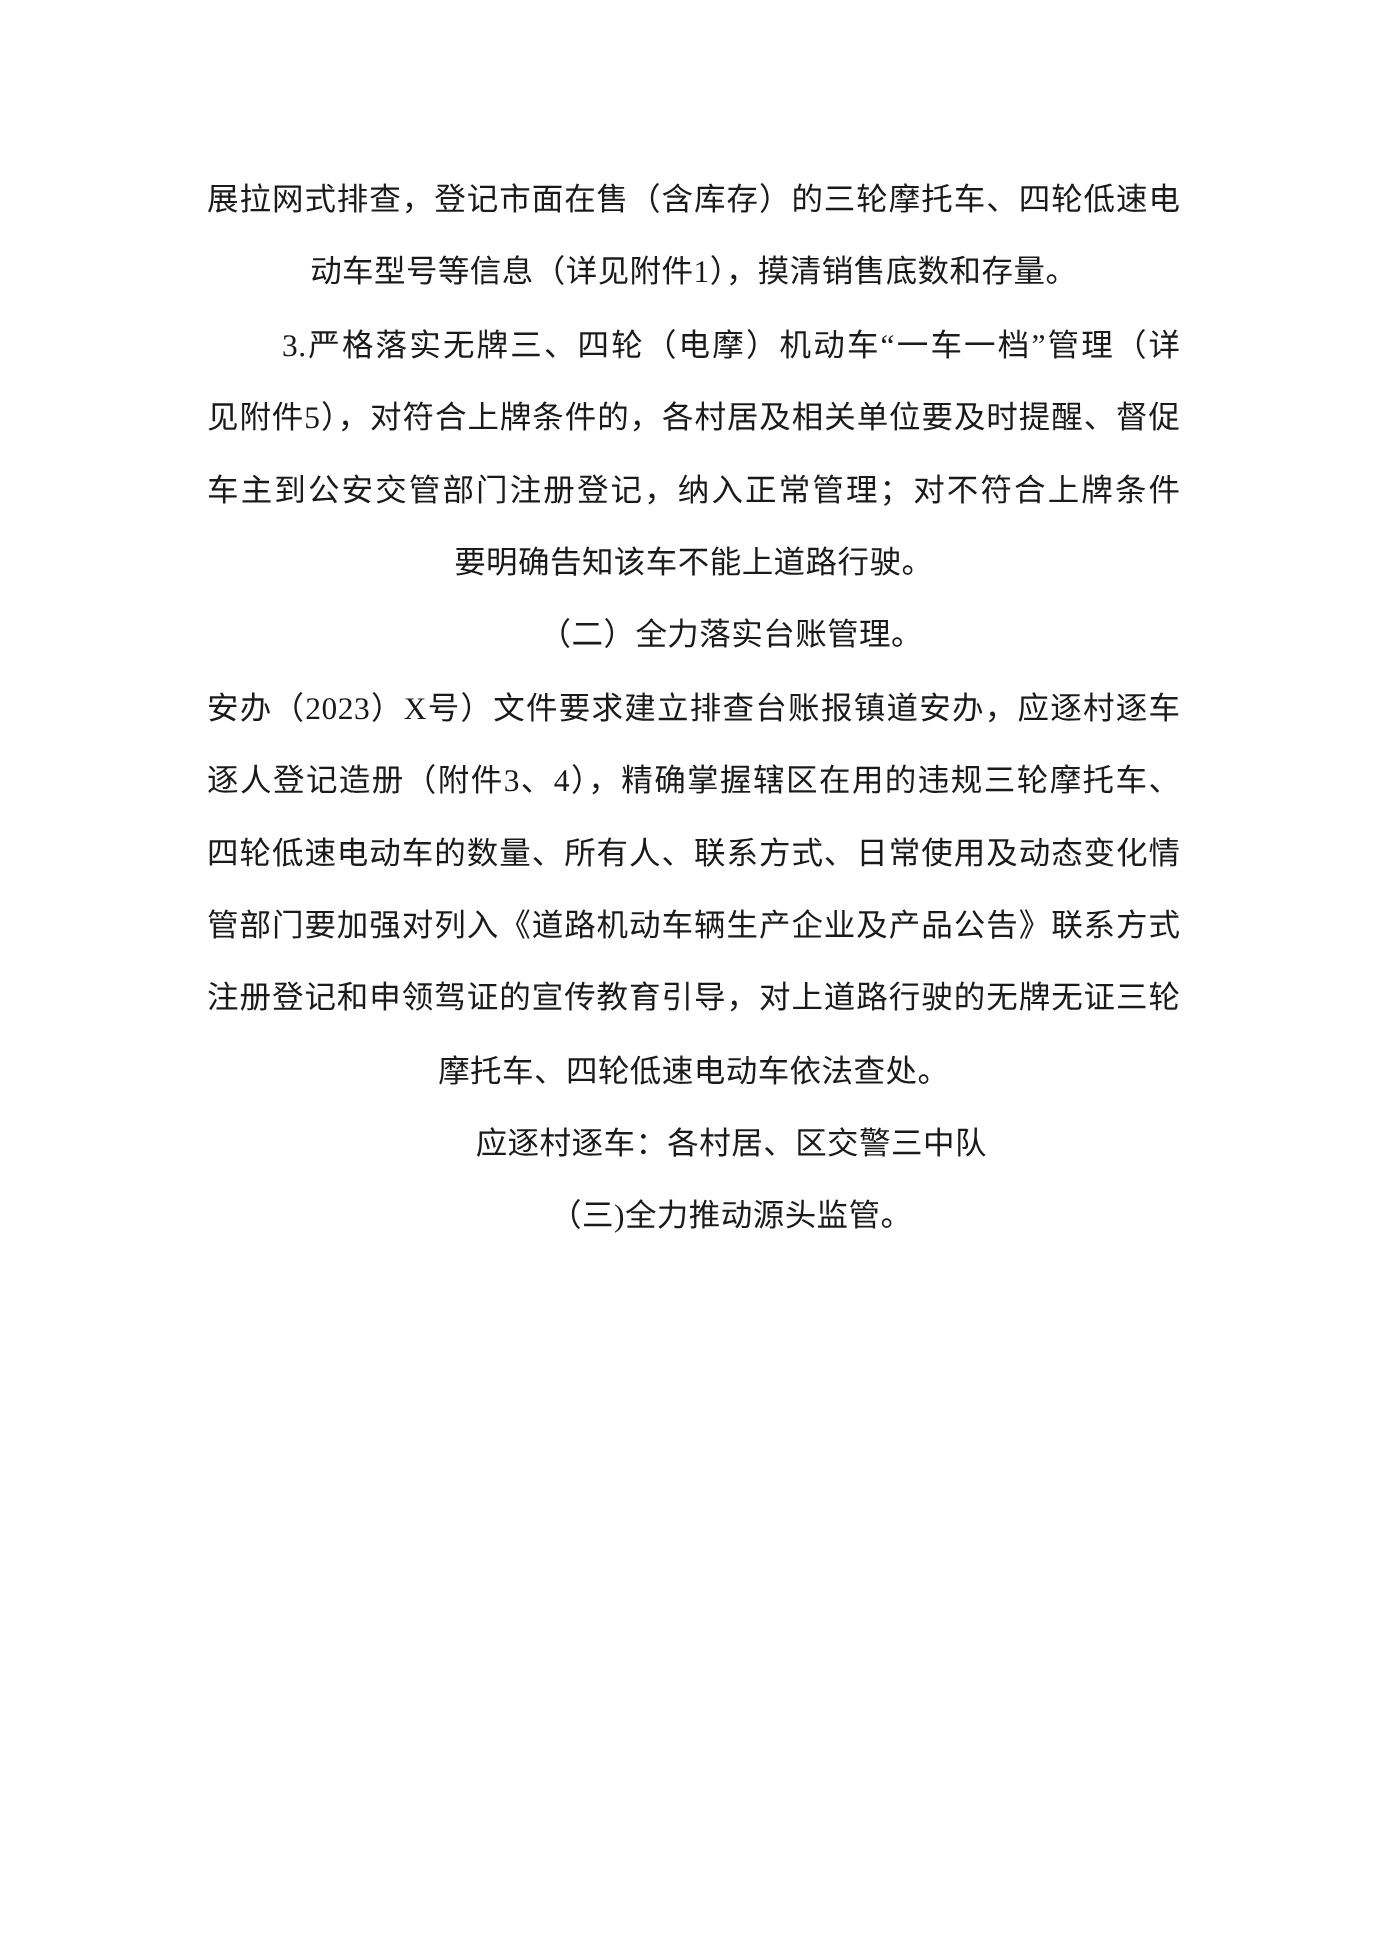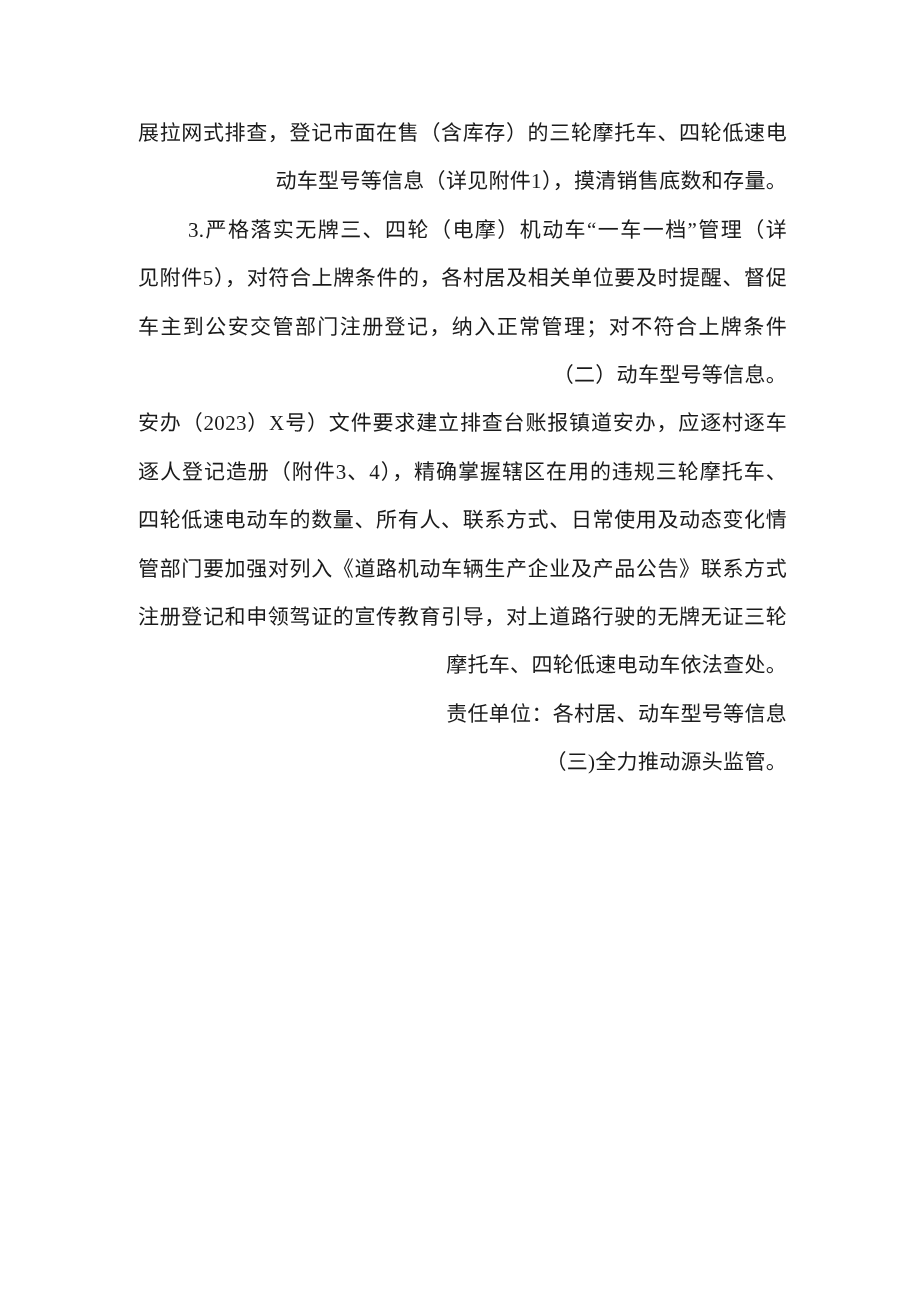--- a/index.html
+++ b/index.html
@@ -25,21 +25,21 @@
     font-weight: 400;
   }
   .paragraph {
     margin: 0;
     padding: 0;
   }
   .line {
     height: 48.4px;
     line-height: 48.4px;
     overflow: hidden;
-    text-align: right;
+    text-align: center;
     letter-spacing: 0.3px;
   }
   .line.fill {
     text-align: justify;
     text-align-last: justify;
     -moz-text-align-last: justify;
     text-justify: inter-character;
   }
   .line.indent {
     text-indent: 50px;
@@ -51,32 +51,33 @@
 <div id="page" style="background: rgb(255, 255, 255);">
   <div id="text-block" style="color: rgb(26, 26, 26);">
       <div class="paragraph">
         <div class="line fill">展拉网式排查，登记市面在售（含库存）的三轮摩托车、四轮低速电</div>
         <div class="line">动车型号等信息（详见附件1），摸清销售底数和存量。</div>
       </div>
       <div class="paragraph">
         <div class="line fill indent">3.严格落实无牌三、四轮（电摩）机动车“一车一档”管理（详</div>
         <div class="line fill">见附件5），对符合上牌条件的，各村居及相关单位要及时提醒、督促</div>
         <div class="line fill">车主到公安交管部门注册登记，纳入正常管理；对不符合上牌条件的，</div>
+        <div class="line">要明确告知该车不能上道路行驶。</div>
       </div>
       <div class="paragraph">
-        <div class="line indent">（二）动车型号等信息。</div>
+        <div class="line indent">（二）全力落实台账管理。</div>
       </div>
       <div class="paragraph">
         <div class="line fill">安办（2023）X号）文件要求建立排查台账报镇道安办，应逐村逐车</div>
         <div class="line fill">逐人登记造册（附件3、4），精确掌握辖区在用的违规三轮摩托车、</div>
         <div class="line fill">四轮低速电动车的数量、所有人、联系方式、日常使用及动态变化情</div>
         <div class="line fill">管部门要加强对列入《道路机动车辆生产企业及产品公告》联系方式</div>
         <div class="line fill">注册登记和申领驾证的宣传教育引导，对上道路行驶的无牌无证三轮</div>
         <div class="line">摩托车、四轮低速电动车依法查处。</div>
       </div>
       <div class="paragraph">
-        <div class="line indent">责任单位：各村居、动车型号等信息</div>
+        <div class="line indent">应逐村逐车：各村居、区交警三中队</div>
       </div>
       <div class="paragraph">
         <div class="line indent">（三)全力推动源头监管。</div>
       </div>
     </div>
 </div>
 
 </body></html>

